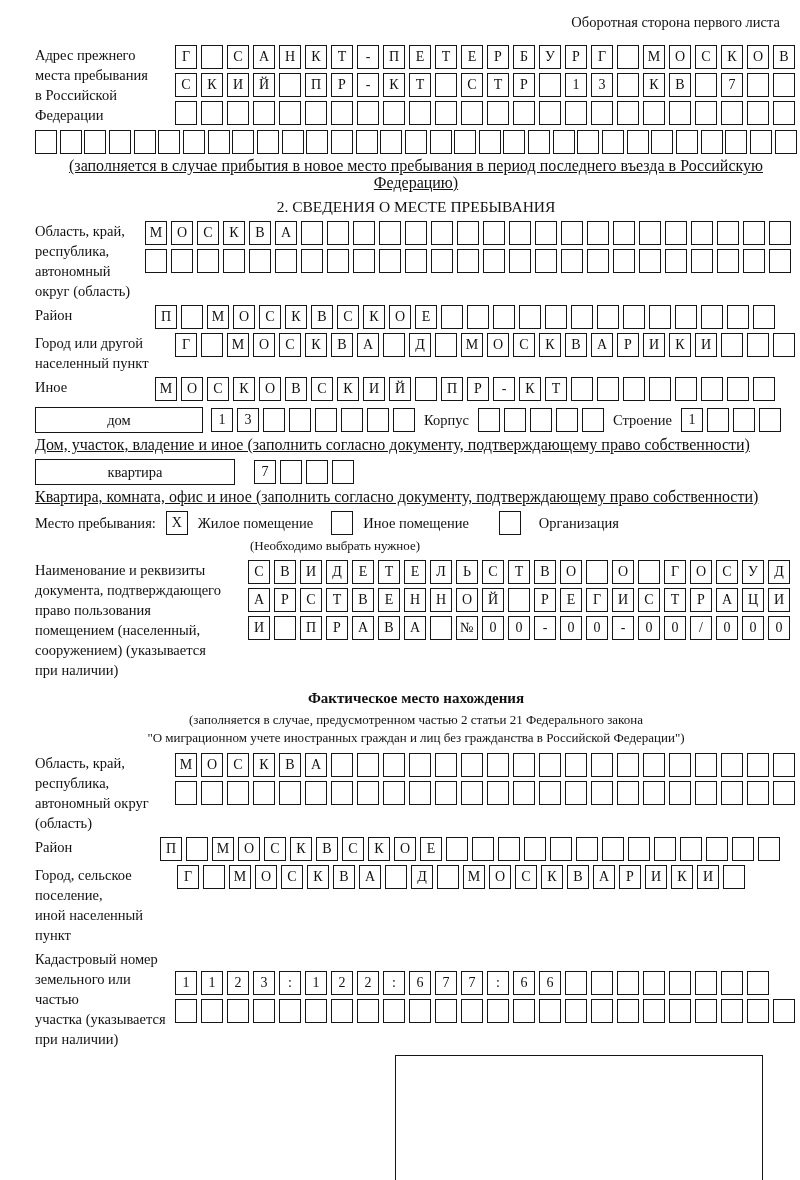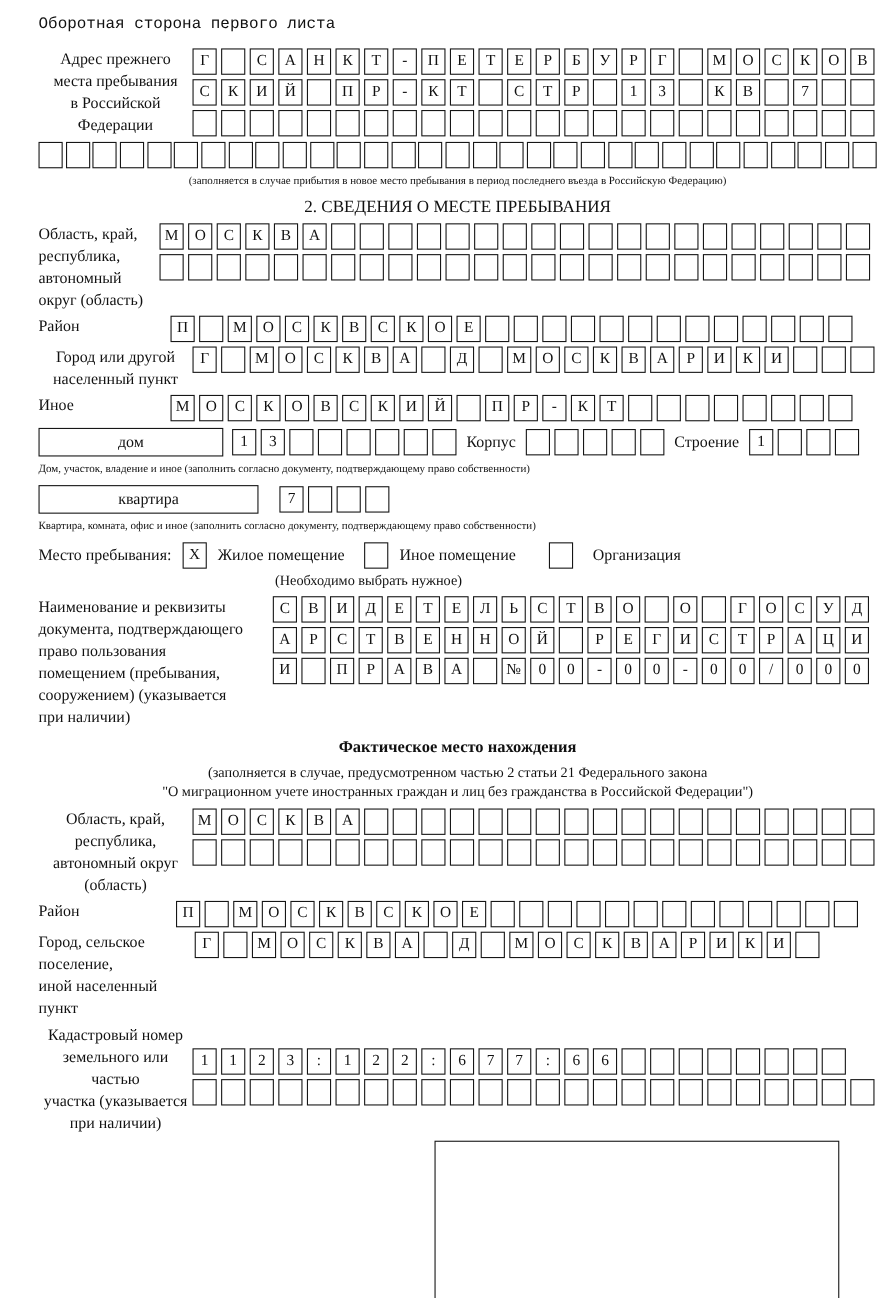--- a/index.html
+++ b/index.html
@@ -1,28 +1,28 @@
 <!DOCTYPE html>
 <html><head>
 <meta charset="utf-8">
 <style>
   html,body{margin:0;padding:0;background:#fff;}
   body{width:800px;height:1180px;font-family:"Liberation Serif",serif;color:#111;}
   .page{position:relative;width:800px;height:1180px;overflow:hidden;box-sizing:border-box;padding:14px 0 0 35px;}
-  .hdr{width:745px;text-align:left;font-size:14.5px;margin-bottom:14px;font-family:Liberation Mono, monospace;}
+  .hdr{width:745px;text-align:right;font-size:14.5px;margin-bottom:14px;}
   .group{display:flex;align-items:flex-start;margin-top:4px;}
   .label{font-size:14.5px;line-height:20px;flex-shrink:0;}
   .lw110{flex:0 0 110px;} .lw120{flex:0 0 120px;} .lw125{flex:0 0 125px;}
-  .lw140{flex:0 0 140px;text-align:center;} .lw142{flex:0 0 142px;} .lw213{flex:0 0 213px;}
+  .lw140{flex:0 0 140px;} .lw142{flex:0 0 142px;} .lw213{flex:0 0 213px;}
   .rows>.cells{margin-bottom:4px;}
   .cells{display:flex;gap:4px;}
   .cell{flex:0 0 22px;width:22px;height:24px;box-sizing:border-box;border:1.5px solid #161616;
         display:flex;align-items:center;justify-content:center;font-size:14px;line-height:1;}
   .cells.full{width:762px;justify-content:space-between;gap:0;margin-top:1px;}
-  .caption{font-size:10px;line-height:17px;margin-top:3px;}
+  .caption{font-size:16px;line-height:17px;margin-top:3px;text-decoration:underline;}
   .caption.center{width:762px;text-align:center;}
   .sect-title{width:762px;text-align:center;font-weight:normal;font-size:15.5px;margin:7px 0 5px 0;}
   .sub-title{width:762px;text-align:center;font-weight:bold;font-size:15px;margin:10px 0 4px 0;}
   .note-center{width:762px;text-align:center;font-size:13px;line-height:18px;}
   .house-row{display:flex;align-items:center;margin-top:6px;}
   .wide-box{box-sizing:border-box;border:1.6px solid #161616;height:26px;display:flex;align-items:center;justify-content:center;font-size:14.5px;}
   .wb168{width:168px;margin-right:8px;} .wb200{width:200px;margin-right:19px;}
   .inline-label{font-size:14.5px;padding:0 9px;}
   .stay-row{display:flex;align-items:center;margin-top:6px;font-size:14.5px;}
   .checkbox{width:22px;height:24px;box-sizing:border-box;border:1.5px solid #161616;display:flex;align-items:center;justify-content:center;font-size:14px;margin:0 10px;}
@@ -369,21 +369,21 @@
     <span class="checkbox" style="margin-left:30px;margin-right:18px;"></span>
     <span>Организация</span>
   </div>
   <div class="stay-note">(Необходимо выбрать нужное)</div>
 
   <div class="group" style="margin-top:6px;">
     <div class="label lw213">
         <div>Наименование и реквизиты</div>
         <div>документа, подтверждающего</div>
         <div>право пользования</div>
-        <div>помещением (пребывания,</div>
+        <div>помещением (населенный,</div>
         <div>сооружением) (указывается</div>
         <div>при наличии)</div>
       </div>
     <div class="rows">
       <div class="cells">
           <span class="cell">С</span>
           <span class="cell">В</span>
           <span class="cell">И</span>
           <span class="cell">Д</span>
           <span class="cell">Е</span>

